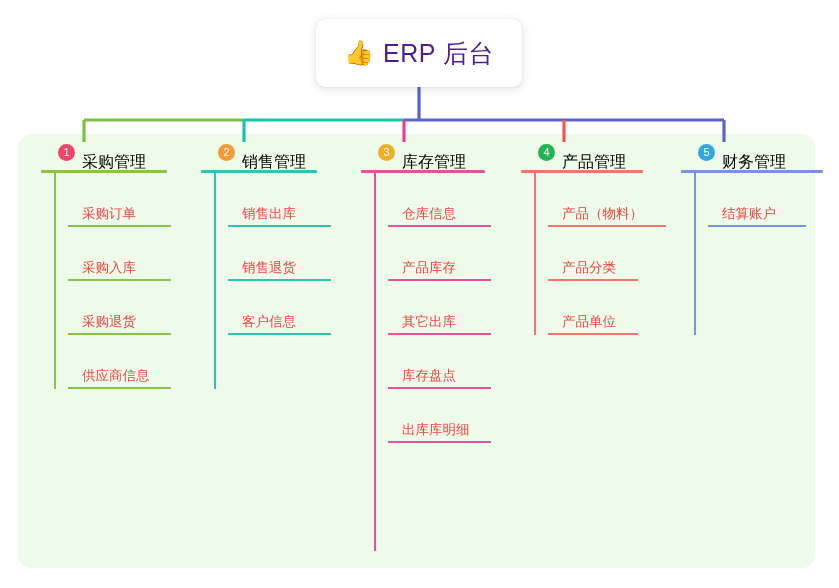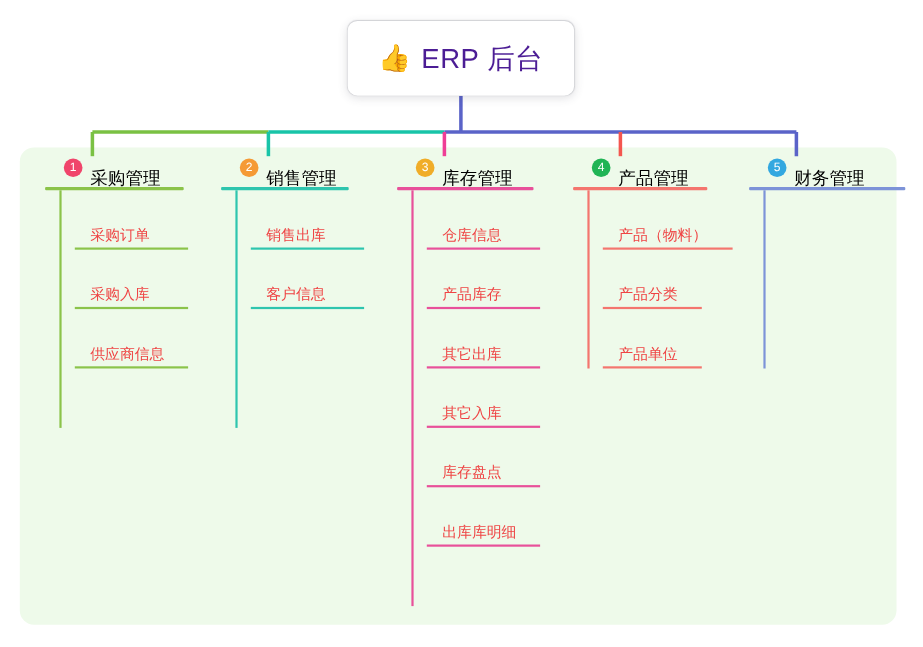--- a/index.html
+++ b/index.html
@@ -169,38 +169,46 @@
           <div class="spine" style="height: 216px;"></div>
           <div class="leaf">
             <span class="leaf-label">采购订单</span>
             <div class="leaf-rule" style="background: rgb(139, 195, 74);"></div>
           </div>
           <div class="leaf">
             <span class="leaf-label">采购入库</span>
             <div class="leaf-rule" style="background: rgb(139, 195, 74);"></div>
           </div>
           <div class="leaf">
+            <span class="leaf-label">采购退货</span>
+            <div class="leaf-rule" style="background: rgb(139, 195, 74);"></div>
+          </div>
+          <div class="leaf">
             <span class="leaf-label">供应商信息</span>
             <div class="leaf-rule" style="background: rgb(139, 195, 74);"></div>
           </div>
         </div>
       </div>
       <div class="column" style="left: 182px;">
         <div class="col-head">
           <span class="badge" style="background: rgb(245, 154, 53);">2</span>
           <span class="col-title">销售管理</span>
         </div>
         <div class="head-rule" style="background: rgb(46, 197, 174); width: 116px;"></div>
         <div class="col-body" style="color: rgb(46, 197, 174);">
           <div class="spine" style="height: 216px;"></div>
           <div class="leaf">
             <span class="leaf-label">销售出库</span>
             <div class="leaf-rule" style="background: rgb(46, 197, 174);"></div>
           </div>
           <div class="leaf">
+            <span class="leaf-label">销售退货</span>
+            <div class="leaf-rule" style="background: rgb(46, 197, 174);"></div>
+          </div>
+          <div class="leaf">
             <span class="leaf-label">客户信息</span>
             <div class="leaf-rule" style="background: rgb(46, 197, 174);"></div>
           </div>
         </div>
       </div>
       <div class="column" style="left: 342px;">
         <div class="col-head">
           <span class="badge" style="background: rgb(240, 173, 40);">3</span>
           <span class="col-title">库存管理</span>
         </div>
@@ -213,24 +221,20 @@
           </div>
           <div class="leaf">
             <span class="leaf-label">产品库存</span>
             <div class="leaf-rule" style="background: rgb(232, 80, 154);"></div>
           </div>
           <div class="leaf">
             <span class="leaf-label">其它出库</span>
             <div class="leaf-rule" style="background: rgb(232, 80, 154);"></div>
           </div>
           <div class="leaf">
-            <span class="leaf-label">其它入库</span>
-            <div class="leaf-rule" style="background: rgb(232, 80, 154);"></div>
-          </div>
-          <div class="leaf">
             <span class="leaf-label">库存盘点</span>
             <div class="leaf-rule" style="background: rgb(232, 80, 154);"></div>
           </div>
           <div class="leaf">
             <span class="leaf-label">出库库明细</span>
             <div class="leaf-rule" style="background: rgb(232, 80, 154);"></div>
           </div>
         </div>
       </div>
       <div class="column" style="left: 502px;">
@@ -256,17 +260,21 @@
         </div>
       </div>
       <div class="column" style="left: 662px;">
         <div class="col-head">
           <span class="badge" style="background: rgb(51, 168, 224);">5</span>
           <span class="col-title">财务管理</span>
         </div>
         <div class="head-rule" style="background: rgb(125, 147, 216); width: 142px;"></div>
         <div class="col-body" style="color: rgb(125, 147, 216);">
           <div class="spine" style="height: 162px;"></div>
+          <div class="leaf">
+            <span class="leaf-label">结算账户</span>
+            <div class="leaf-rule" style="background: rgb(125, 147, 216); width: 98px;"></div>
+          </div>
         </div>
       </div>
     </div>
 
 </div>
 
 </body></html>

